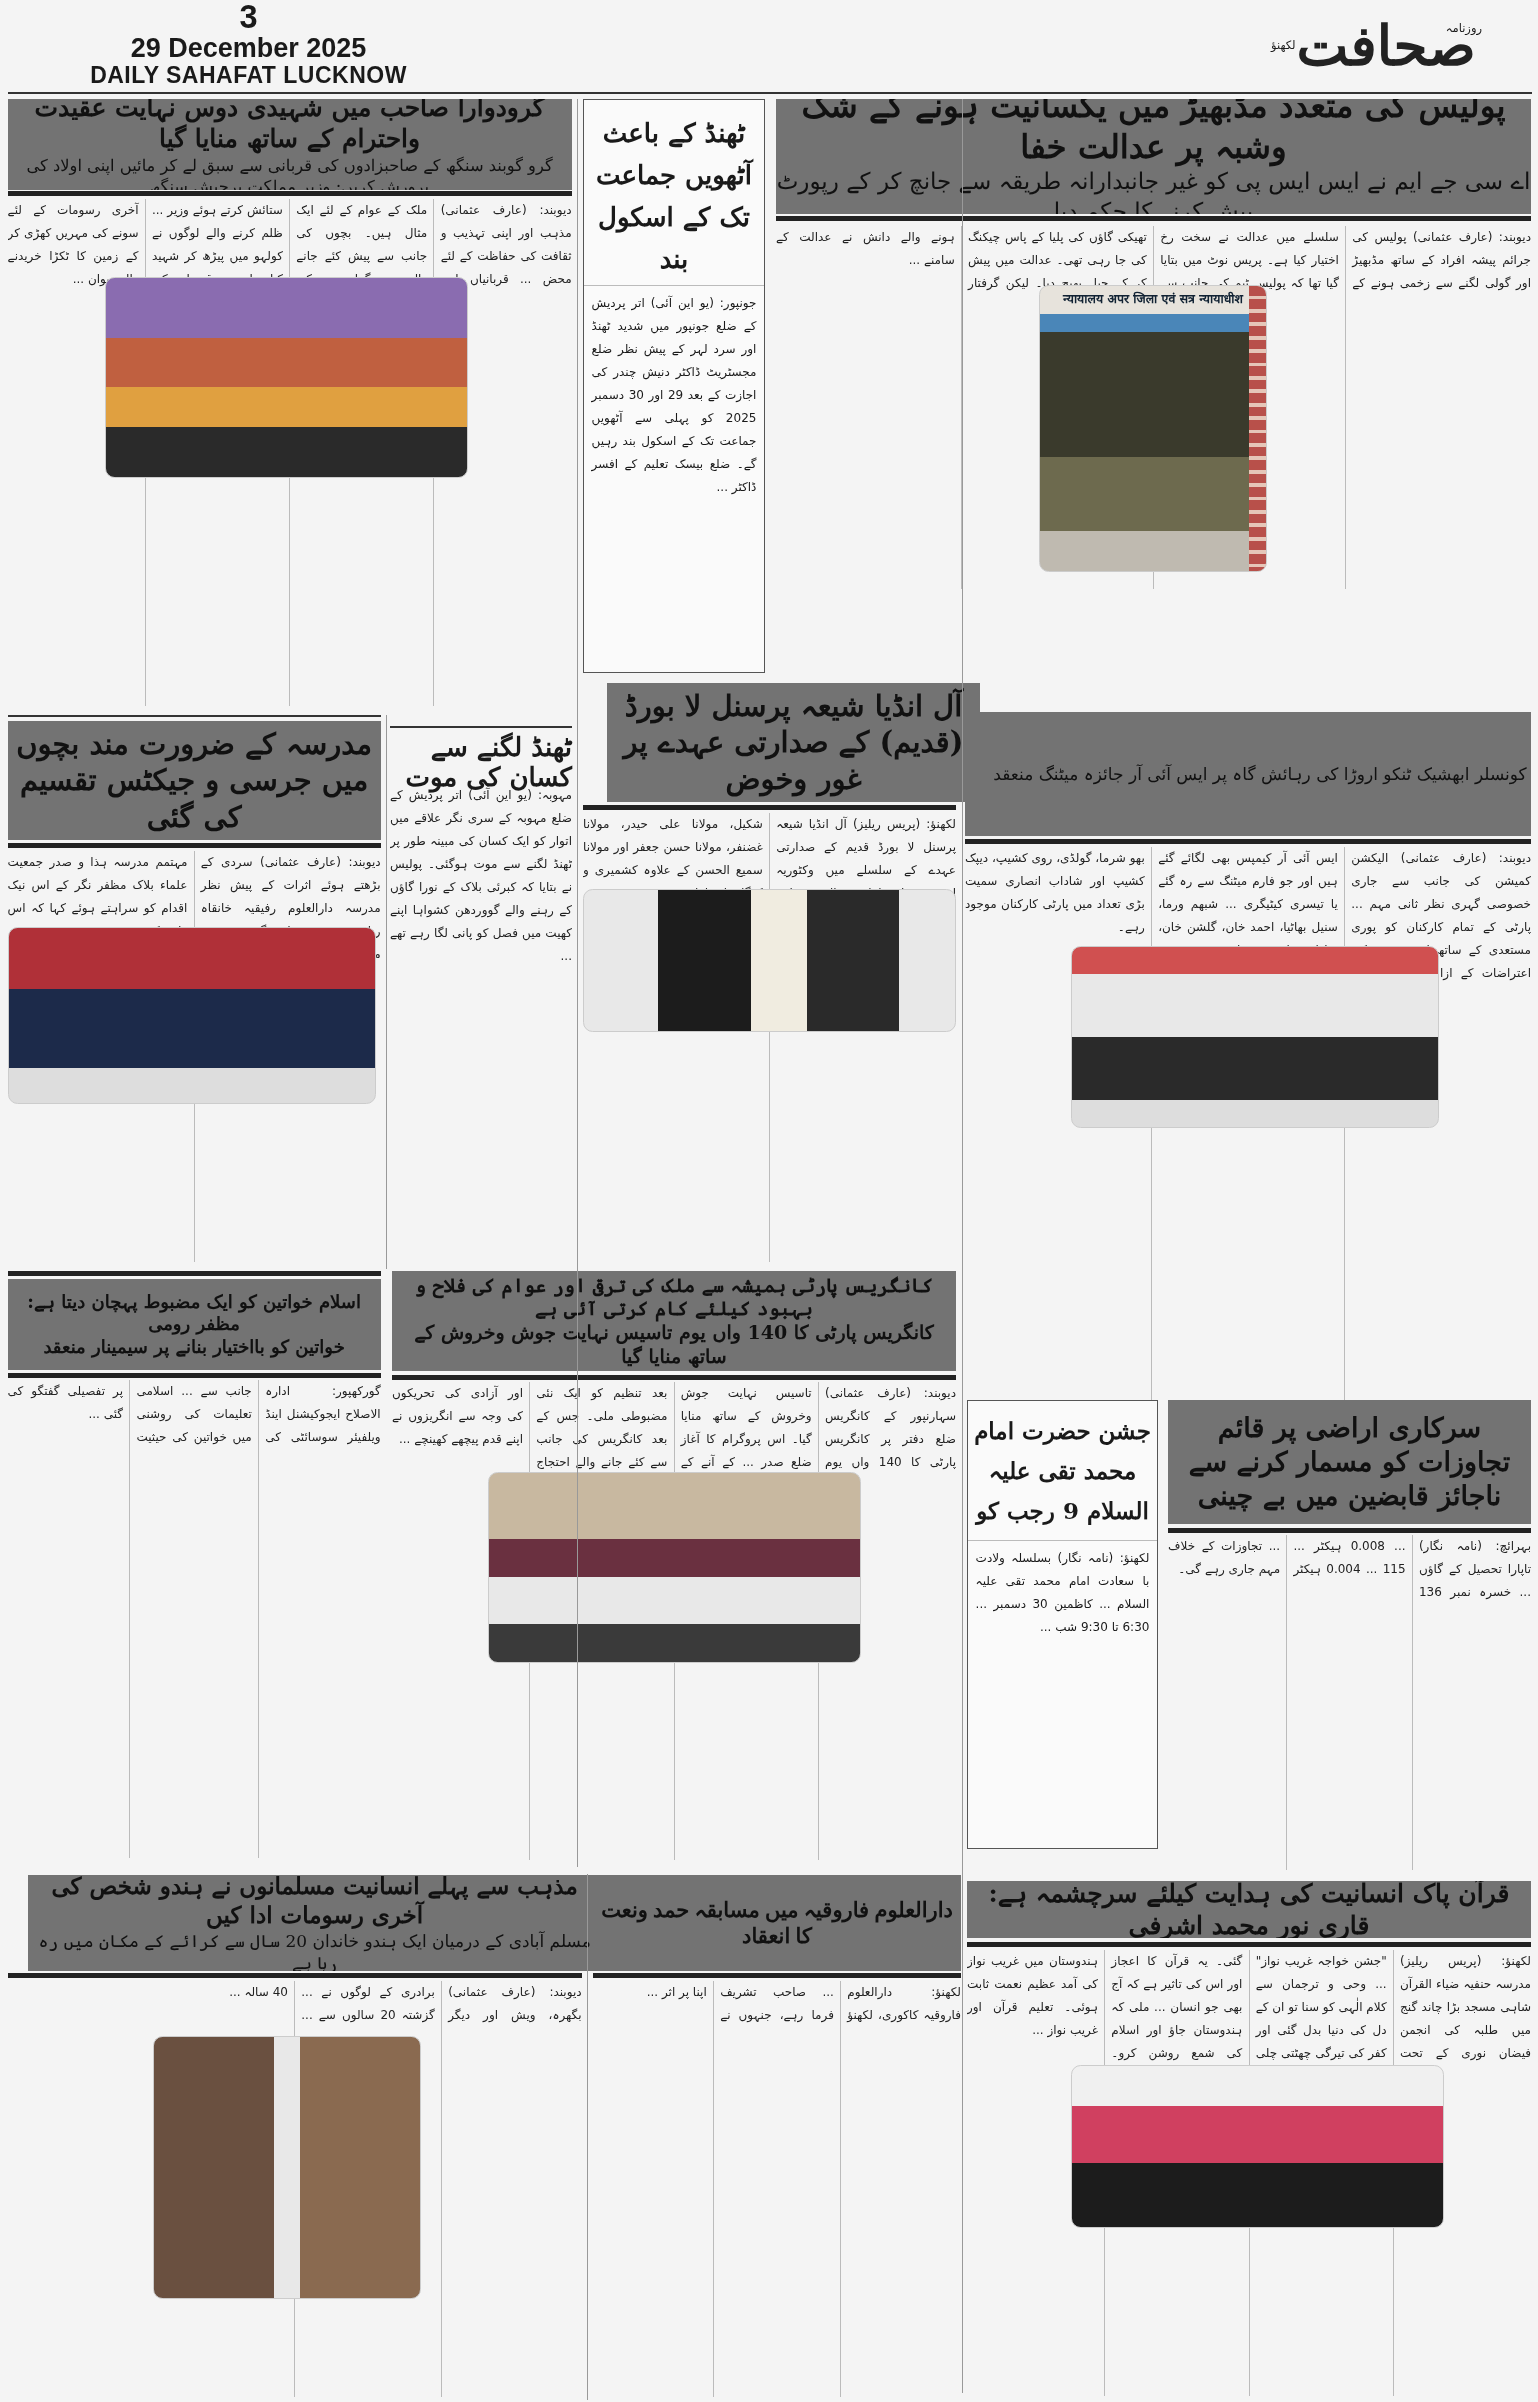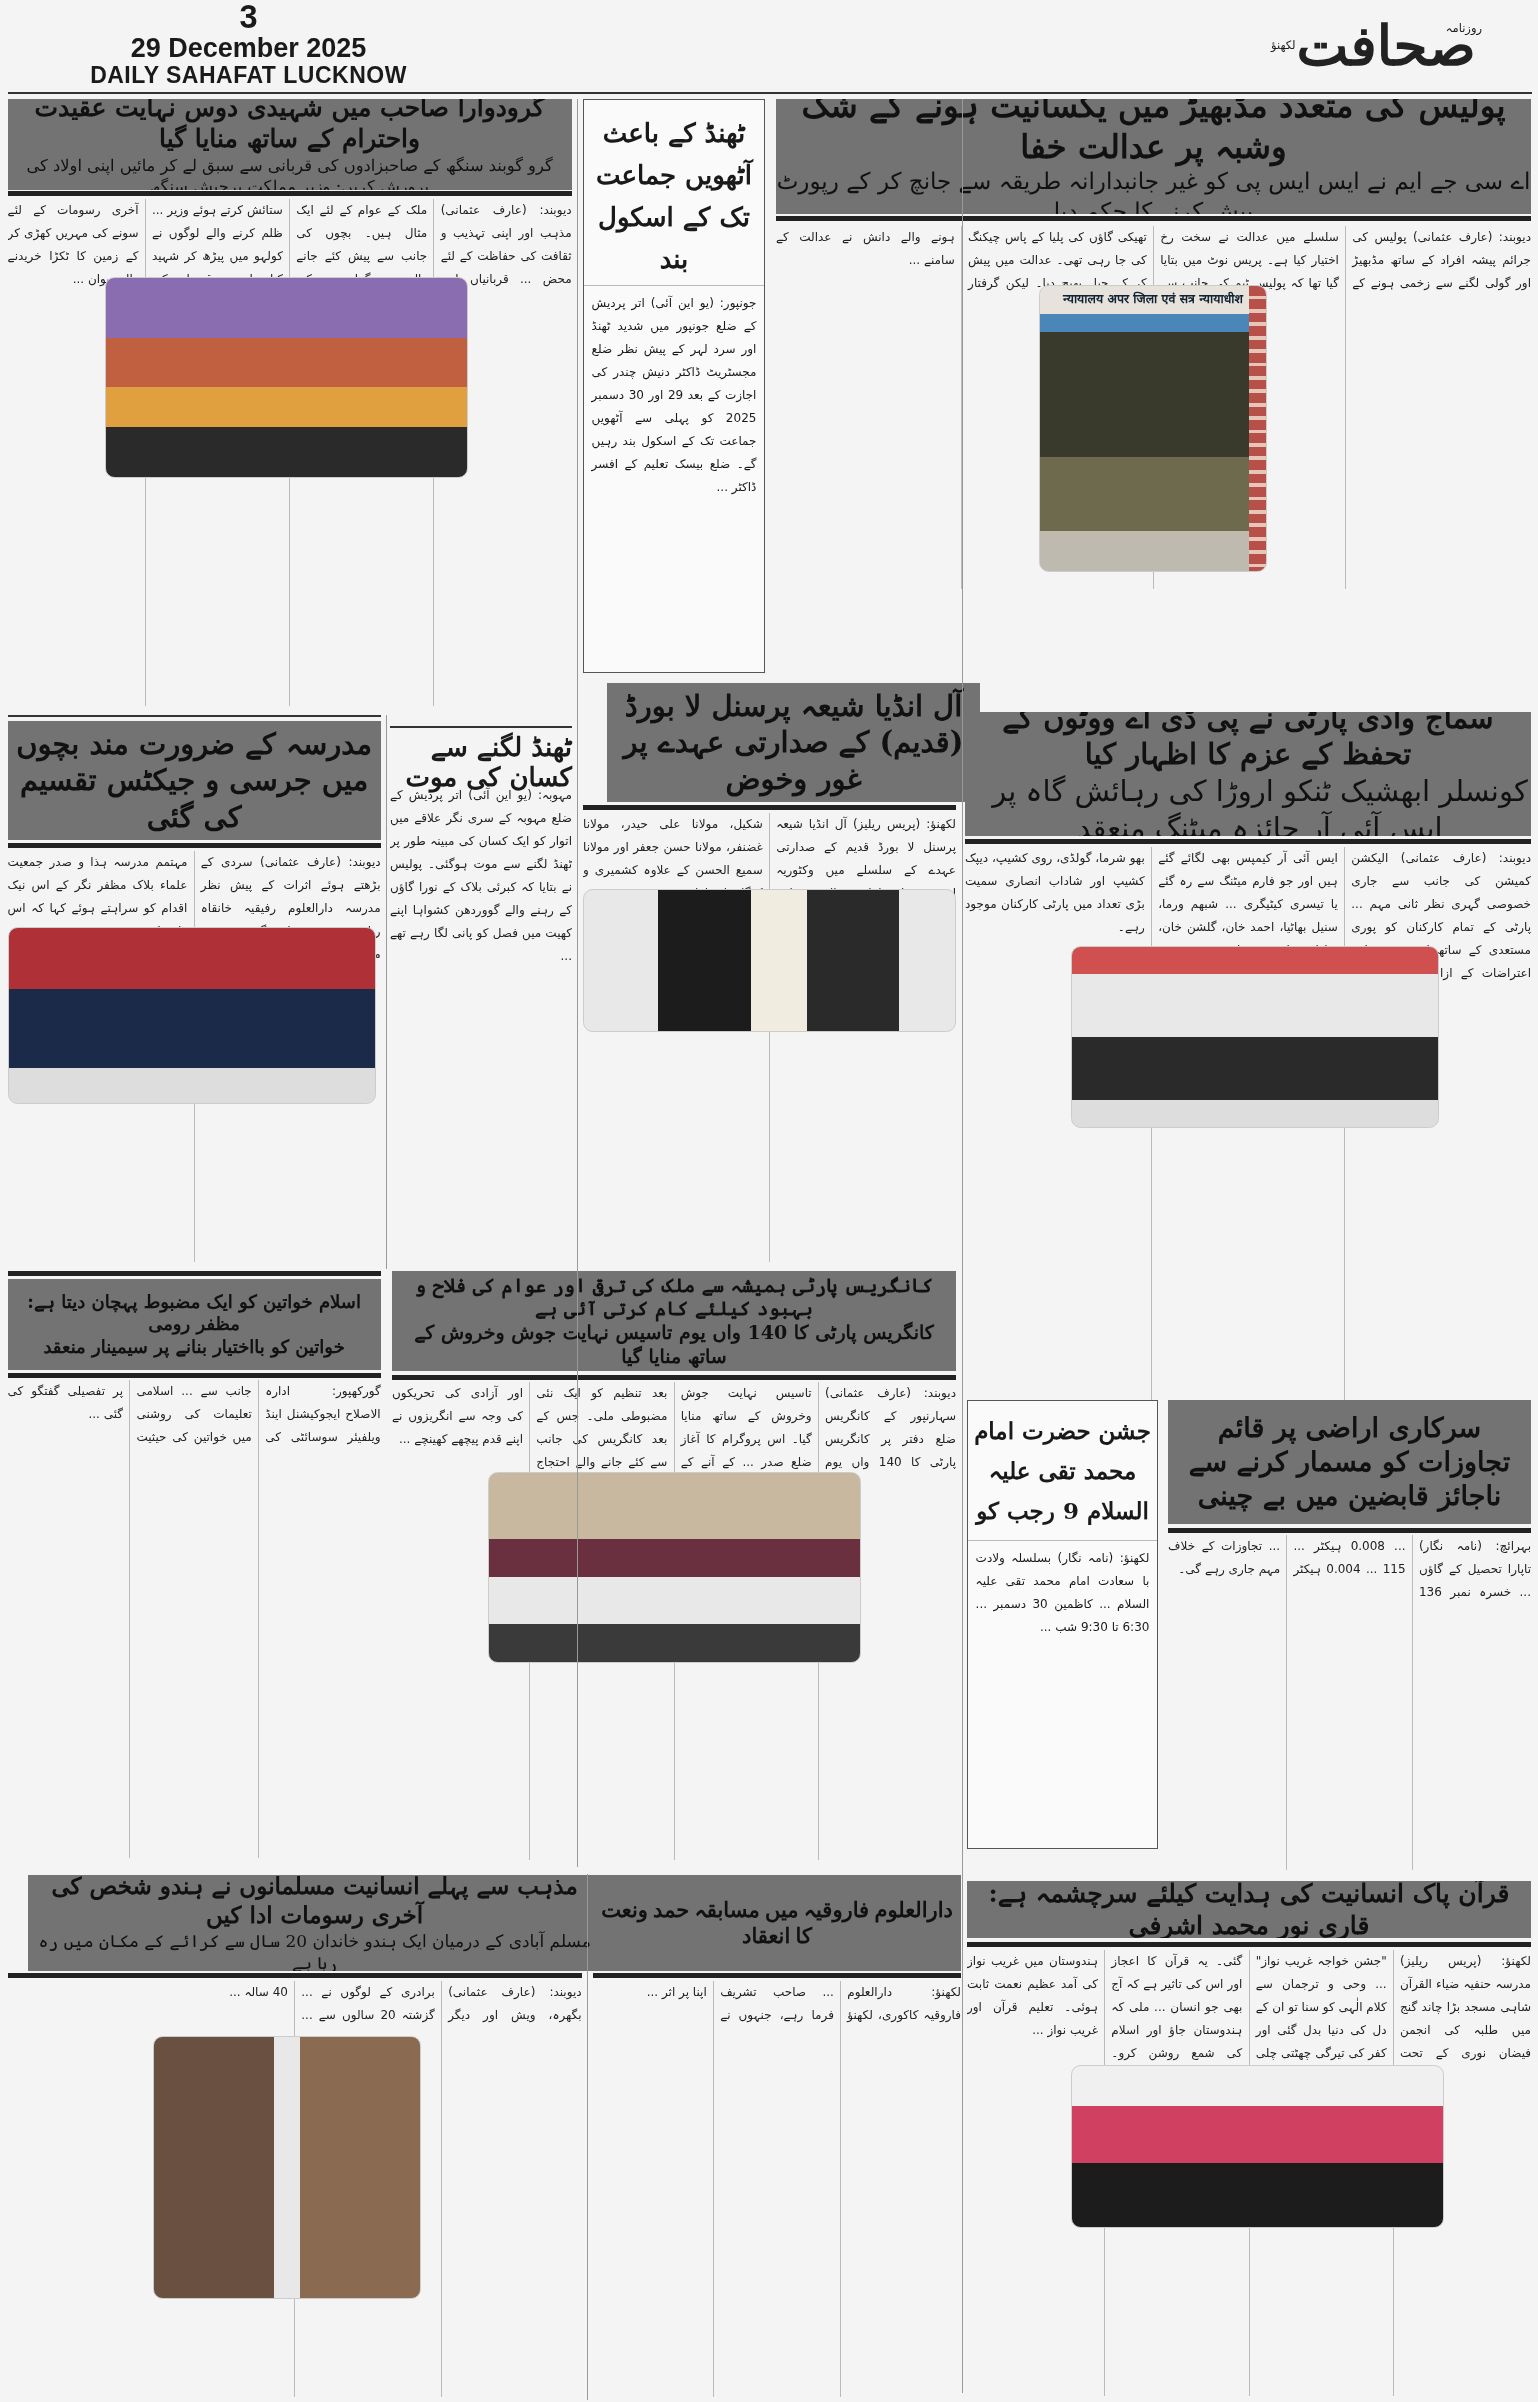--- a/index.html
+++ b/index.html
@@ -75,22 +75,21 @@
 <div class="body-text" style="left:390px; top:784px; width:182px; height:478px;">مہوبہ: (یو این آئی) اتر پردیش کے ضلع مہوبہ کے سری نگر علاقے میں اتوار کو ایک کسان کی مبینہ طور پر ٹھنڈ لگنے سے موت ہوگئی۔ پولیس نے بتایا کہ کبرئی بلاک کے نورا گاؤں کے رہنے والے گووردھن کشواہا اپنے کھیت میں فصل کو پانی لگا رہے تھے ...</div>
 
 <div class="headline" style="left:583px; top:683px; width:373px; height:119px;margin-left:24px;">
   <div class="h1" style="font-size:29px;">آل انڈیا شیعہ پرسنل لا بورڈ (قدیم) کے صدارتی عہدے پر غور وخوض</div>
 </div>
 <div class="rule-thick" style="left:583px; top:805px; width:373px;"></div>
 <div class="body-text" style="left:583px; top:813px; width:373px; height:449px; column-count:2;">لکھنؤ: (پریس ریلیز) آل انڈیا شیعہ پرسنل لا بورڈ قدیم کے صدارتی عہدے کے سلسلے میں وکٹوریہ اسٹریٹ واقع امامیہ ہال ... زاہد احمد، مولانا احمد علی، مولانا شکیل، مولانا علی حیدر، مولانا غضنفر، مولانا حسن جعفر اور مولانا سمیع الحسن کے علاوہ کشمیری و کرگلی اور لداخی معروف ...</div>
 <div class="photo" style="left:583px; top:889px; width:373px; height:143px; background:linear-gradient(90deg,#e8e8e8 0 20%, #1c1c1c 20% 45%, #f0ece0 45% 60%, #2a2a2a 60% 85%, #e8e8e8 85%);"></div>
 
 <div class="headline" style="left:965px; top:712px; width:566px; height:124px;">
-  <div class="h1" style="font-size:29px;">سماج وادی پارٹی نے پی ڈی اے ووٹوں کے تحفظ کے عزم کا اظہار کیا</div>
-  <div class="h2" style="font-size:29px;padding-left:24px;">کونسلر ابھشیک ٹنکو اروڑا کی رہائش گاہ پر ایس آئی آر جائزہ میٹنگ منعقد</div>
+  <div class="h2" style="font-size:17px;padding-left:24px;">کونسلر ابھشیک ٹنکو اروڑا کی رہائش گاہ پر ایس آئی آر جائزہ میٹنگ منعقد</div>
 </div>
 <div class="rule-thick" style="left:965px; top:839px; width:566px;"></div>
 <div class="body-text" style="left:965px; top:847px; width:566px; height:564px; column-count:3;">دیوبند: (عارف عثمانی) الیکشن کمیشن کی جانب سے جاری خصوصی گہری نظر ثانی مہم ... پارٹی کے تمام کارکنان کو پوری مستعدی کے ساتھ ان ووٹروں کی اعتراضات کے ازالے ... ہدایت پر ایس آئی آر کیمپس بھی لگائے گئے ہیں اور جو فارم میٹنگ سے رہ گئے یا تیسری کیٹیگری ... شبھم ورما، سنیل بھاٹیا، احمد خان، گلشن خان، شاداب خان، شہنواز صدیقی، منی ورما، رشبھ شرما، پرنس پنڈت، انو بھو شرما، گولڈی، روی کشیپ، دیپک کشیپ اور شاداب انصاری سمیت بڑی تعداد میں پارٹی کارکنان موجود رہے۔</div>
 <div class="photo" style="left:1071px; top:946px; width:368px; height:182px; background:linear-gradient(180deg,#d05050 0 15%, #e8e8e8 15% 50%, #2a2a2a 50% 85%, #ddd 85%);"></div>
 
 <div class="rule-thick" style="left:7.6px; top:1271px; width:373px;"></div>
 <div class="headline" style="left:7.6px; top:1279px; width:373px; height:91px;">
   <div class="h1" style="font-size:18px;">اسلام خواتین کو ایک مضبوط پہچان دیتا ہے: مظفر رومی</div>
   <div class="h1" style="font-size:18px;">خواتین کو بااختیار بنانے پر سیمینار منعقد</div>
 </div>

